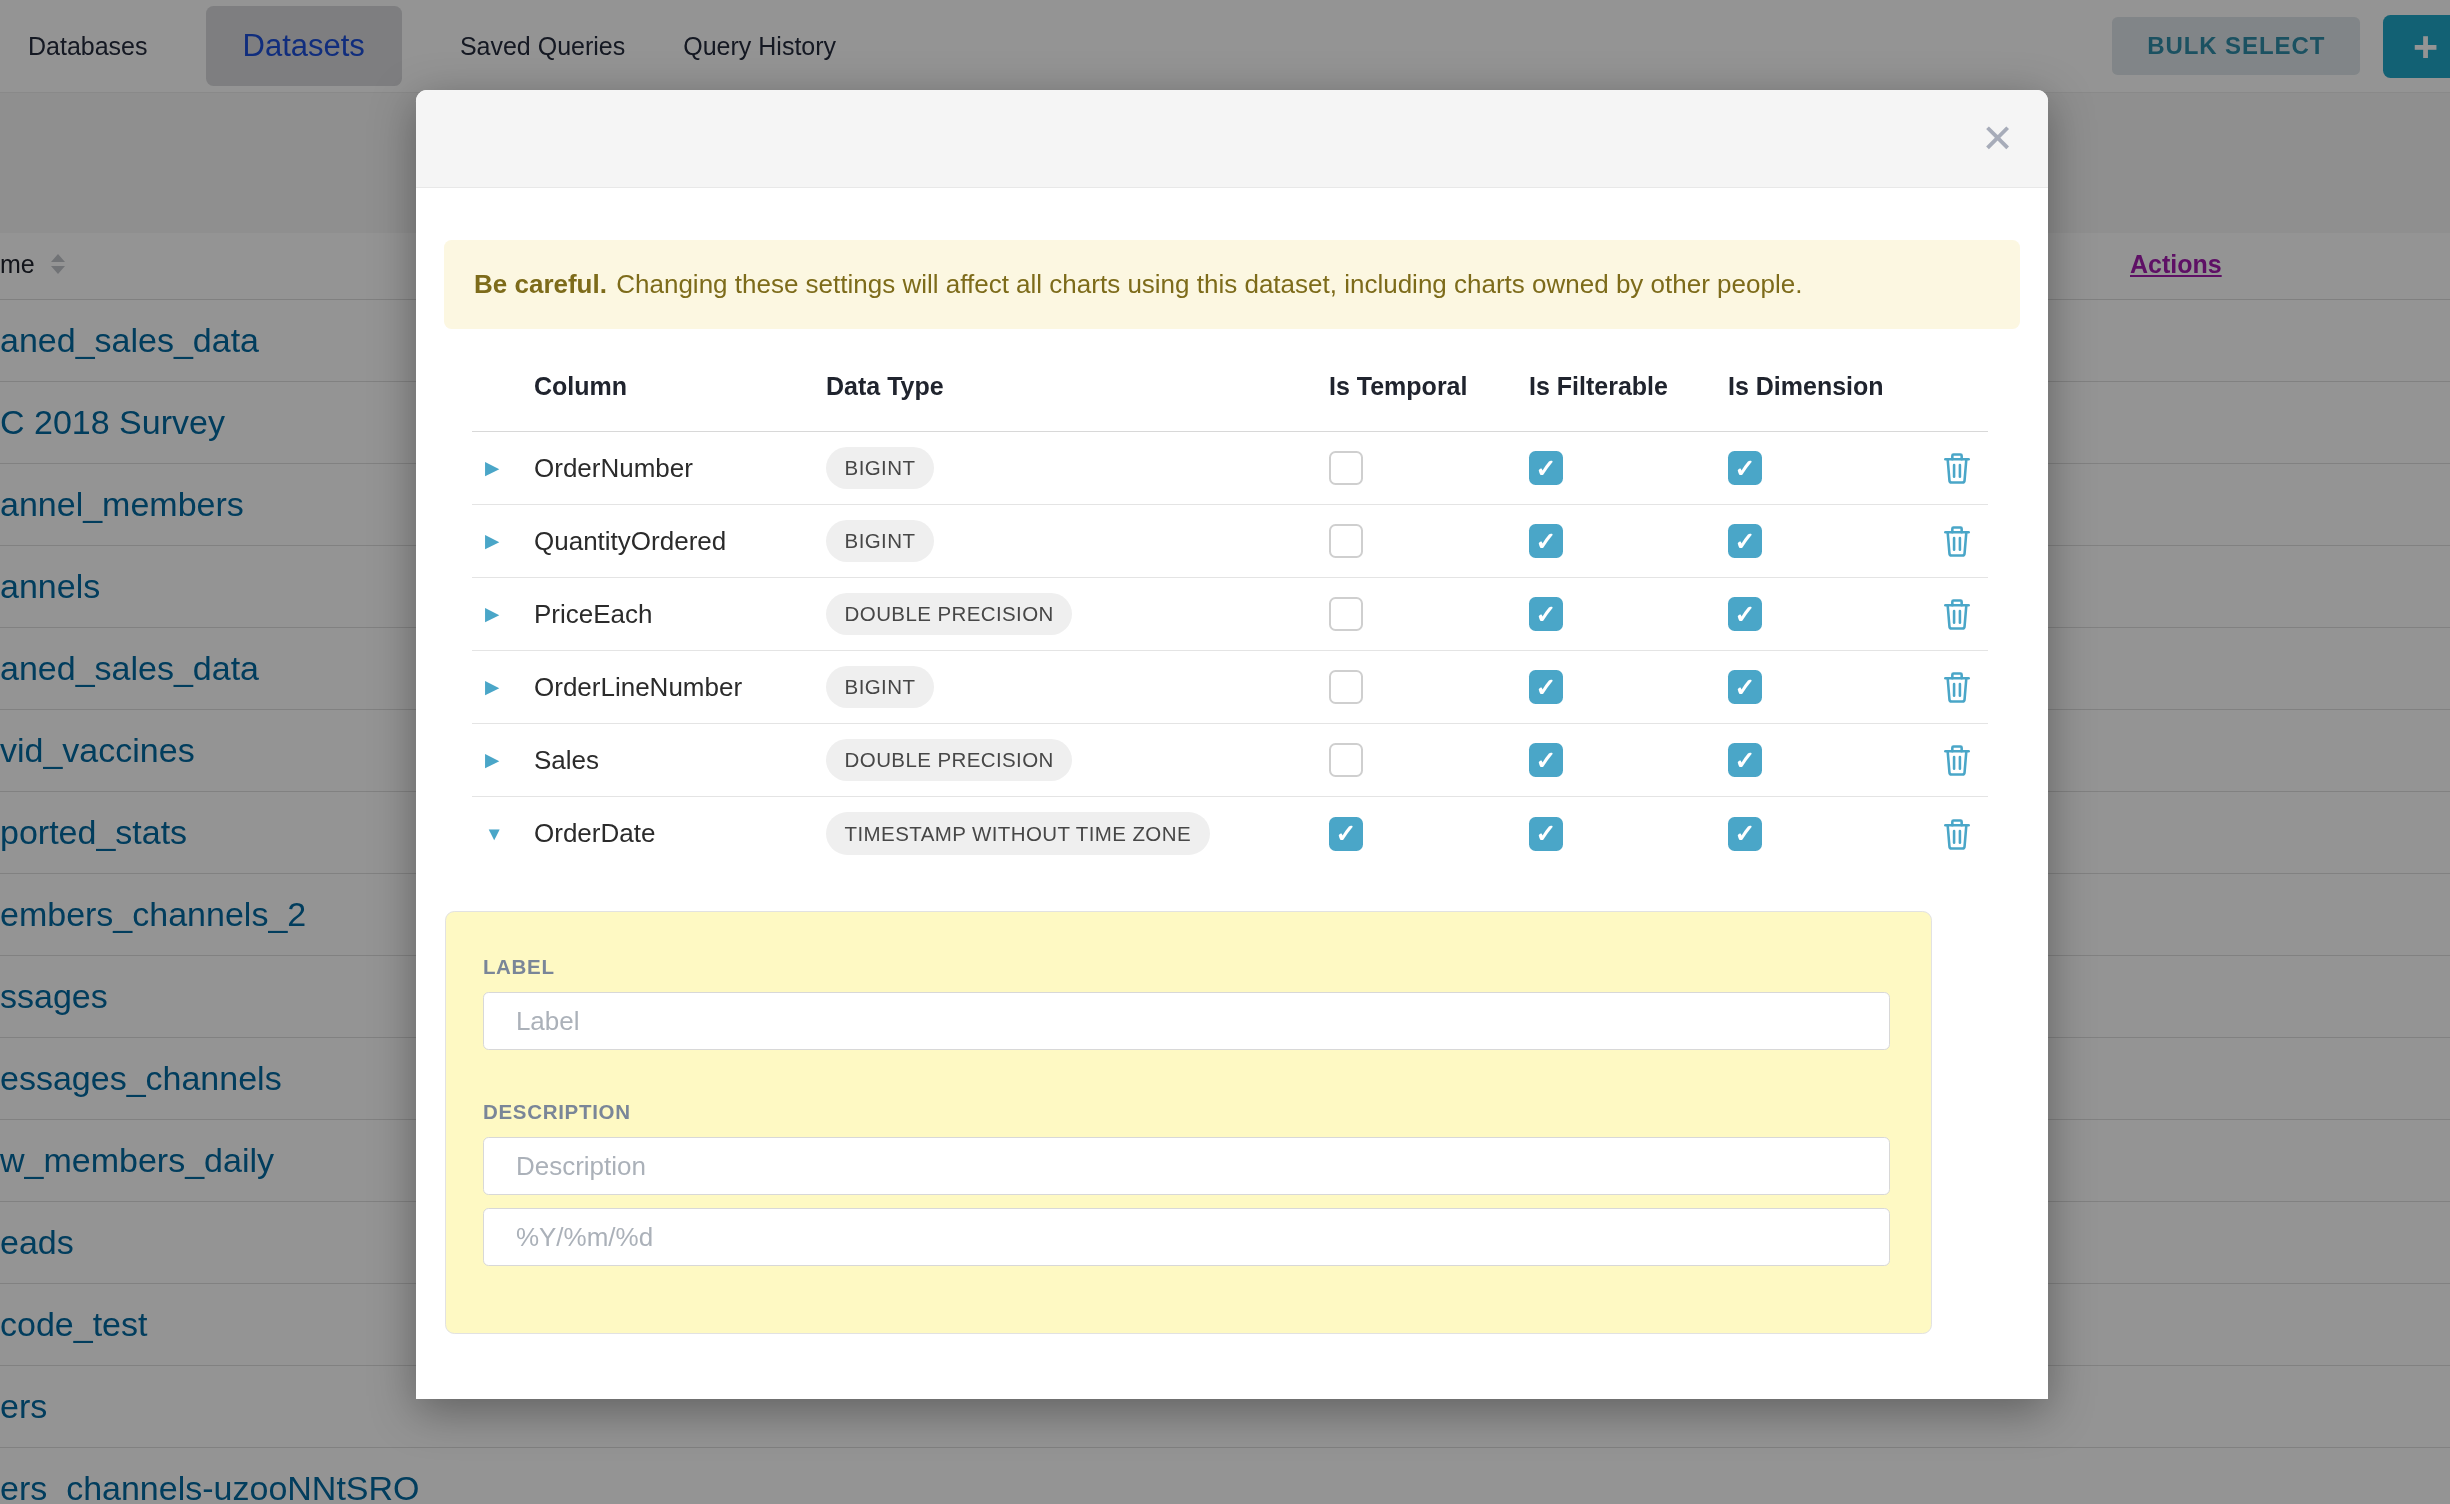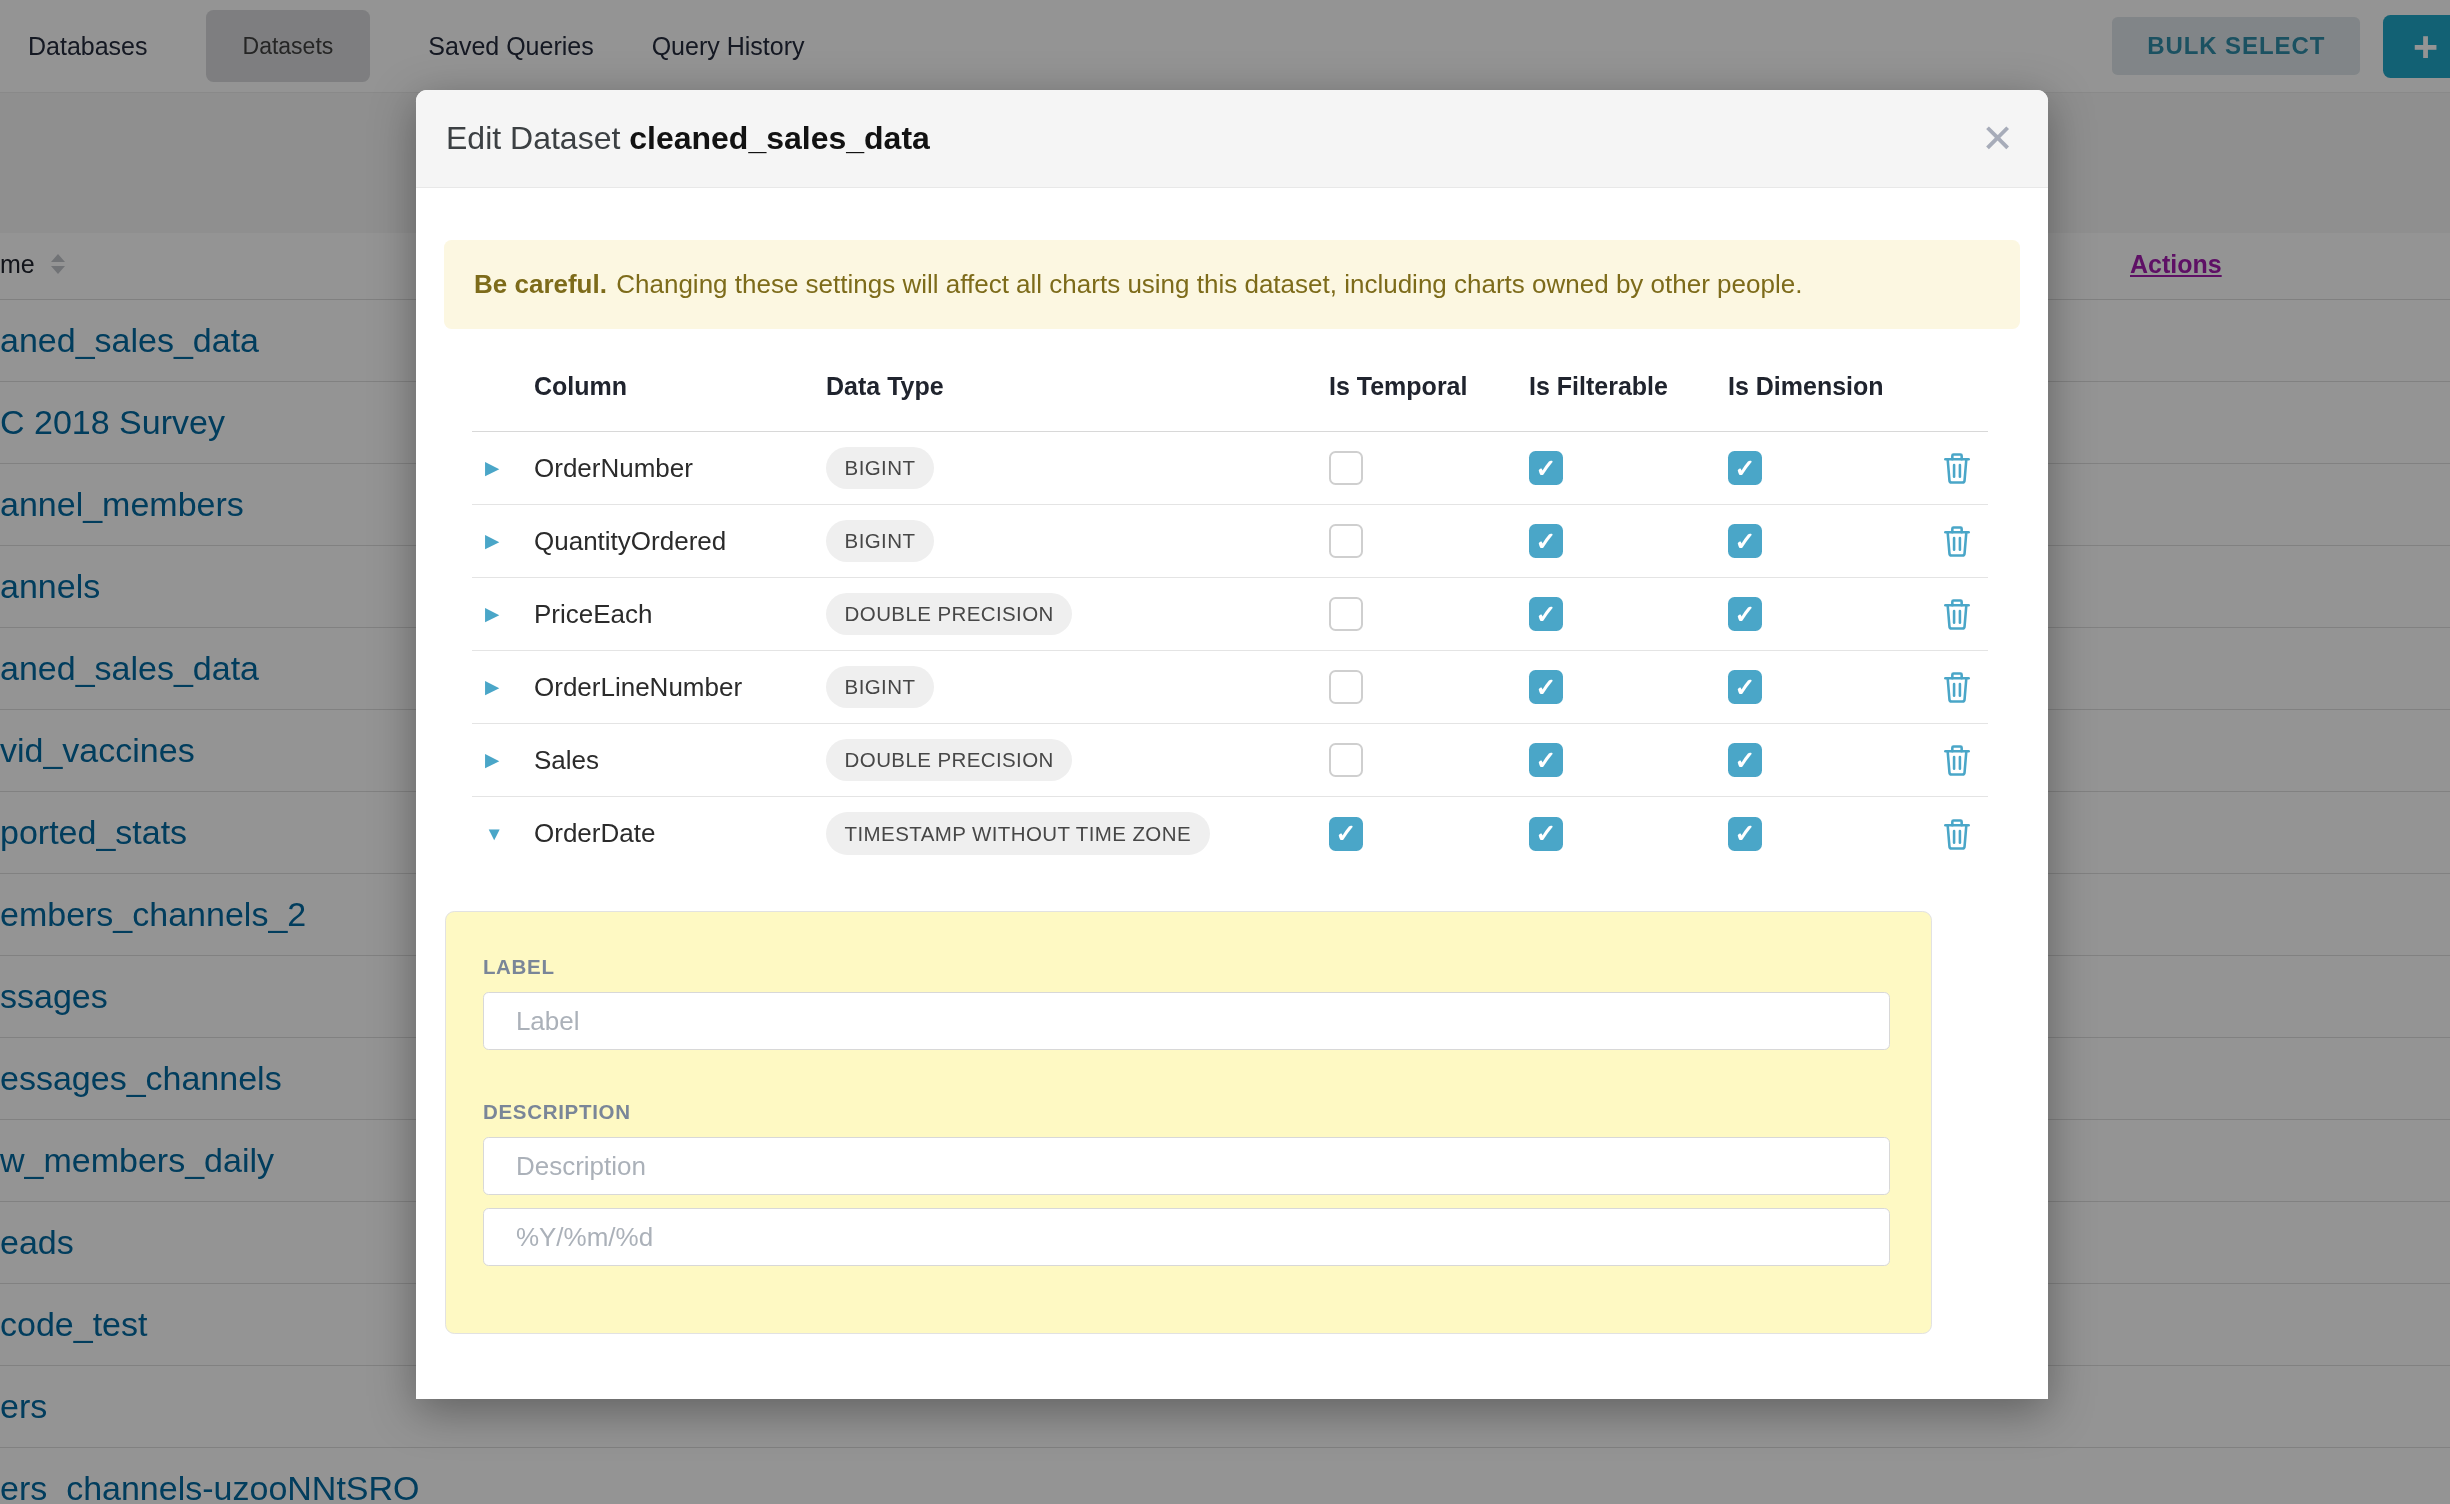--- a/index.html
+++ b/index.html
@@ -6,21 +6,21 @@
   html,body { width:2450px; height:1505px; }
   body { font-family:"Liberation Sans", sans-serif; background:#f7f7f7; }
   .page { position:relative; width:2450px; height:1505px; overflow:hidden; background:#f7f7f7; }
 
   
   .topnav { position:absolute; top:0; left:0; width:100%; height:93px;
             background:#ffffff; border-bottom:0.9px solid #ececec;
             display:flex; align-items:center; }
   .nav-item { font-size:25px; color:#252b3d; margin-left:58px; cursor:pointer; }
   .nav-item.first { margin-left:28px; }
-  .nav-pill { background:#d9dadc; border-radius:7.5px; padding:22.4px 37px; margin-left:58px; font-size:23px; color:#404040; }
+  .nav-pill { background:#d9dadc; border-radius:7.5px; padding:22.4px 37px; margin-left:58px; font-size:31px; color:#1d4ed8; }
   .nav-right { margin-left:auto; display:flex; align-items:center; margin-right:-18.6px; }
   .bulk-btn { background:#dfe6ea; color:#2f8ca8; border:none; border-radius:5.6px;
               height:58px; padding:15px 35px; font-size:24px; font-weight:bold;
               letter-spacing:0.9px; font-family:inherit; }
   .add-btn { background:#20a7c9; color:#ffffff; border:none; border-radius:7.5px;
              width:86px; height:63px; font-size:43px; font-weight:bold; margin-left:22.4px; }
 
   .filterbar { position:absolute; top:93px; left:0; width:100%; height:140px; }
   .caret-down { display:inline-block; width:0; height:0;
                 border-left:10.3px solid transparent; border-right:10.3px solid transparent;
@@ -176,21 +176,20 @@
         <div class="bg-row">
           <a class="bg-link">ers_channels-uzooNNtSRO</a>
         </div>
       </div>
   </div>
 
   <div class="overlay"></div>
 
   <div class="modal">
     <div class="modal-header">
-      <span class="modal-title"><span>Edit Dataset </span><b>cleaned_sales_data</b></span>
       <span class="close-x">✕</span>
     </div>
 
     <div class="modal-body">
       <div class="warning">
         <b>Be careful.</b>
         <span>Changing these settings will affect all charts using this dataset, including charts owned by other people.</span>
       </div>
 
 

